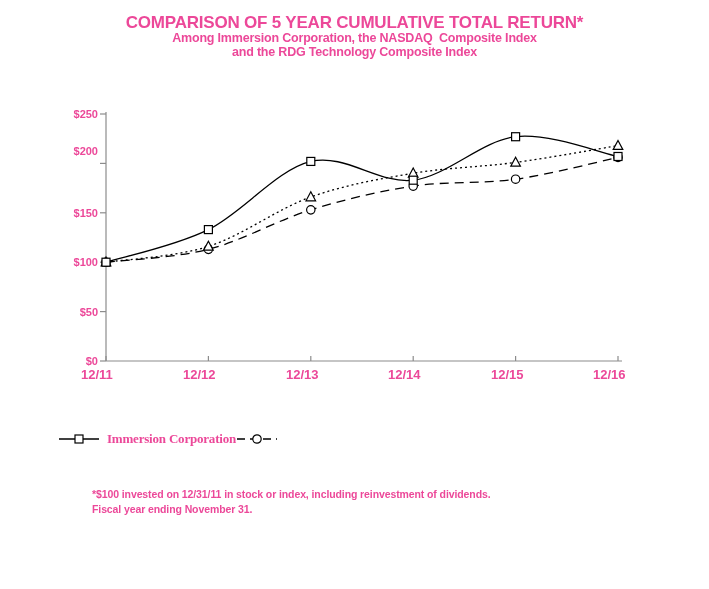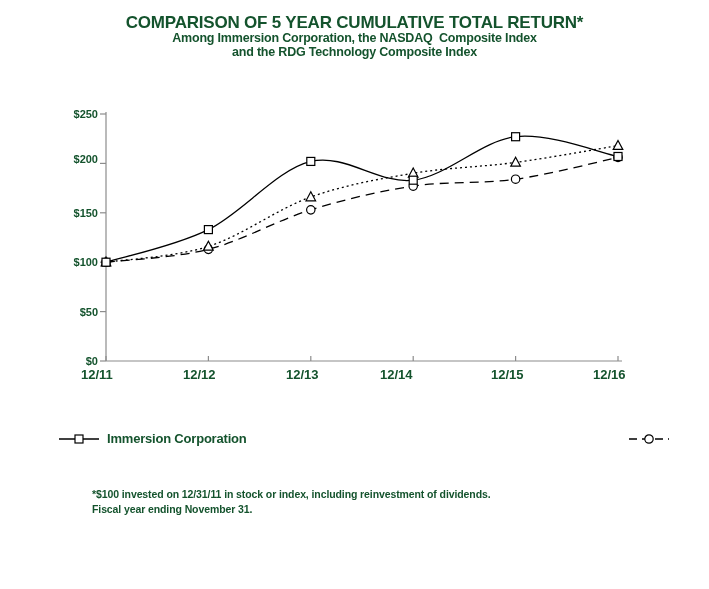--- a/index.html
+++ b/index.html
@@ -1,18 +1,18 @@
 <!DOCTYPE html>
 <html><head>
 <meta charset="utf-8">
 <style>
   html,body{margin:0;padding:0;background:#fff;}
   #canvas{
     position:relative;width:709px;height:589px;background:#fff;
-    font-family:"Liberation Sans","DejaVu Sans",sans-serif;color:#14532d;overflow:hidden;
+    font-family:"Liberation Sans","DejaVu Sans",sans-serif;color:#ec4899;overflow:hidden;
   }
   .title{
     position:absolute;top:13px;left:0;width:709px;text-align:center;
     font-size:17px;font-weight:bold;letter-spacing:-0.2px;white-space:pre-wrap;
   }
   .subtitle{
     position:absolute;left:0;width:709px;text-align:center;
     font-size:12.5px;font-weight:bold;letter-spacing:-0.2px;white-space:pre-wrap;
   }
   .sub1{top:31px;}
@@ -21,50 +21,50 @@
   .ylab{
     position:absolute;left:48px;width:50px;text-align:right;
     font-size:11px;font-weight:bold;line-height:14px;
   }
   .xlab{
     position:absolute;top:368px;width:50px;
     font-size:13px;font-weight:bold;line-height:14px;
   }
   .legend{
     position:absolute;top:431px;left:58px;width:612px;
-    display:flex;justify-content:space-between;align-items:center;
+    display:flex;justify-content:flex-start;align-items:center;font-family:Liberation Serif, serif;
   }
   .legend-item{display:flex;align-items:center;gap:7px;}
   .legend-item svg{display:block;}
   .legend-label{font-size:13px;font-weight:bold;letter-spacing:-0.2px;white-space:nowrap;}
   .footnote{
     position:absolute;left:92px;top:487px;
     font-size:10.5px;font-weight:bold;line-height:15px;letter-spacing:-0.1px;
   }
 </style>
 </head>
 <body>
 
 <div id="canvas">
 
   <div class="title">COMPARISON OF 5 YEAR CUMULATIVE TOTAL RETURN*</div>
   <div class="subtitle sub1">Among Immersion Corporation, the NASDAQ  Composite Index</div>
   <div class="subtitle sub2">and the RDG Technology Composite Index</div>
 
   <div class="ylab" style="top:107px">$250</div>
-  <div class="ylab" style="top:152px">$200</div>
+  <div class="ylab" style="top:144px">$200</div>
   <div class="ylab" style="top:206px">$150</div>
   <div class="ylab" style="top:255px">$100</div>
   <div class="ylab" style="top:305px">$50</div>
   <div class="ylab" style="top:354px">$0</div>
 
   <div class="xlab" style="left:81px">12/11</div>
   <div class="xlab" style="left:183px">12/12</div>
   <div class="xlab" style="left:286px">12/13</div>
-  <div class="xlab" style="left:380px">12/14</div>
+  <div class="xlab" style="left:388px">12/14</div>
   <div class="xlab" style="left:491px">12/15</div>
   <div class="xlab" style="left:593px">12/16</div>
 
   <svg id="plot-svg" width="709" height="420" viewBox="0 0 709 420">
       <line x1="106" y1="112" x2="106" y2="361" stroke="#8c8c8c" stroke-width="1.2"></line>
       <line x1="106" y1="361" x2="622" y2="361" stroke="#8c8c8c" stroke-width="1.2"></line>
       <line x1="100" y1="361" x2="106" y2="361" stroke="#8c8c8c" stroke-width="1.2"></line>
       <line x1="100" y1="311.6" x2="106" y2="311.6" stroke="#8c8c8c" stroke-width="1.2"></line>
       <line x1="100" y1="262.2" x2="106" y2="262.2" stroke="#8c8c8c" stroke-width="1.2"></line>
       <line x1="100" y1="212.8" x2="106" y2="212.8" stroke="#8c8c8c" stroke-width="1.2"></line>

